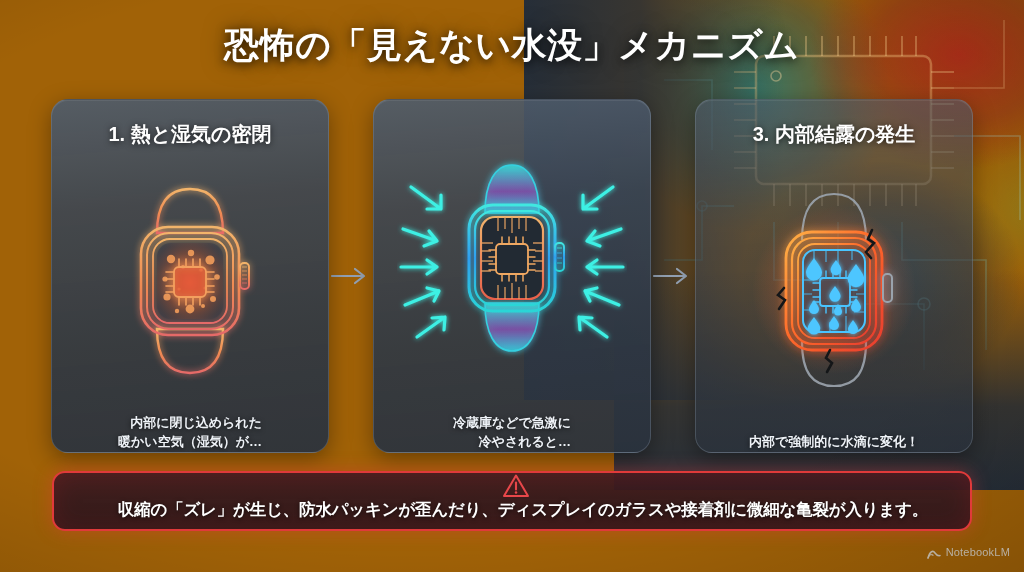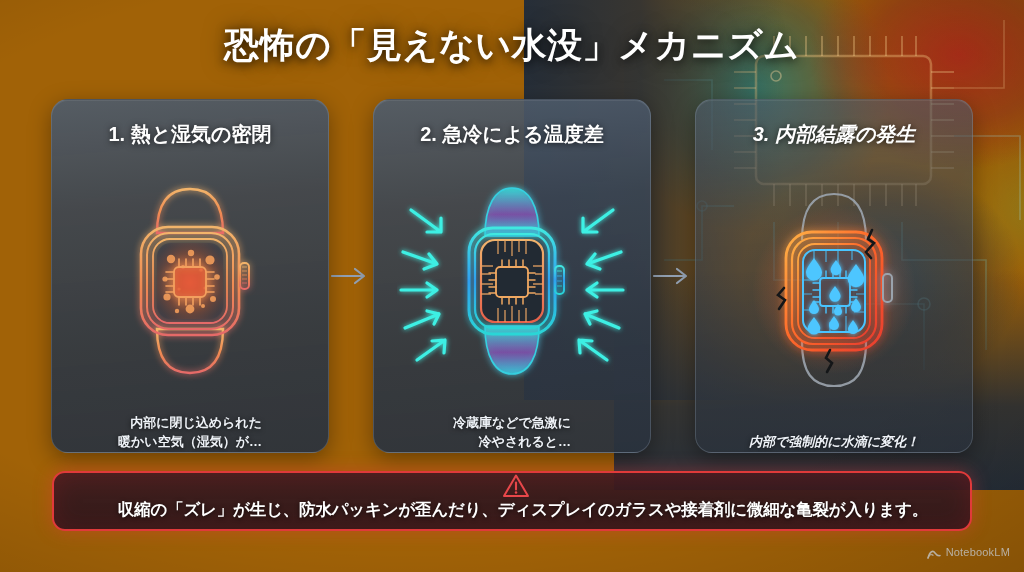--- a/index.html
+++ b/index.html
@@ -89,21 +89,20 @@
       linear-gradient(175deg, rgba(79,92,108,0.92) 0%, rgba(59,70,84,0.90) 30%, rgba(47,56,68,0.92) 68%, rgba(42,50,61,0.94) 100%);
     box-shadow: 0 6px 22px rgba(0,0,0,0.35), inset 0 1px 0 rgba(255,255,255,0.07);
     display: flex;
     flex-direction: column;
     align-items: center;
     overflow: hidden;
   }
   .card.translucent {
     background:
       linear-gradient(175deg, rgba(79,92,108,0.62) 0%, rgba(59,70,84,0.58) 30%, rgba(47,56,68,0.62) 68%, rgba(42,50,61,0.66) 100%);
-    font-style: italic;
   }
   .card-title {
     margin-top: 22px;
     font-size: 20px;
     font-weight: bold;
     color: #ffffff;
     text-shadow: 0 1px 6px rgba(0,0,0,0.7);
     text-align: left;
     line-height: 1.2;
   }
@@ -277,21 +276,20 @@
 暖かい空気（湿気）が…</div>
     </div>
 
     <div class="connector">
       <svg width="42" height="22" viewBox="0 0 42 22">
         <path d="M2 11 L33 11 M25 4 L34 11 L25 18" fill="none" stroke="#94a2b4" stroke-width="2.2" stroke-linecap="round" stroke-linejoin="round"></path>
       </svg>
     </div>
 
     <div class="card">
-      <div class="card-title">2. 急冷による温度差</div>
       <div class="card-art">
         <svg width="230" height="212" viewBox="0 0 230 212">
           <defs>
             <linearGradient id="coolBand" x1="0" y1="0" x2="0" y2="1">
               <stop offset="0%" stop-color="#41e8e0"></stop>
               <stop offset="50%" stop-color="#2f9ff0"></stop>
               <stop offset="100%" stop-color="#2ad6d6"></stop>
             </linearGradient>
             <linearGradient id="strapCool" x1="0" y1="0" x2="0" y2="1">
               <stop offset="0%" stop-color="#36d8d4" stop-opacity="0.85"></stop>

